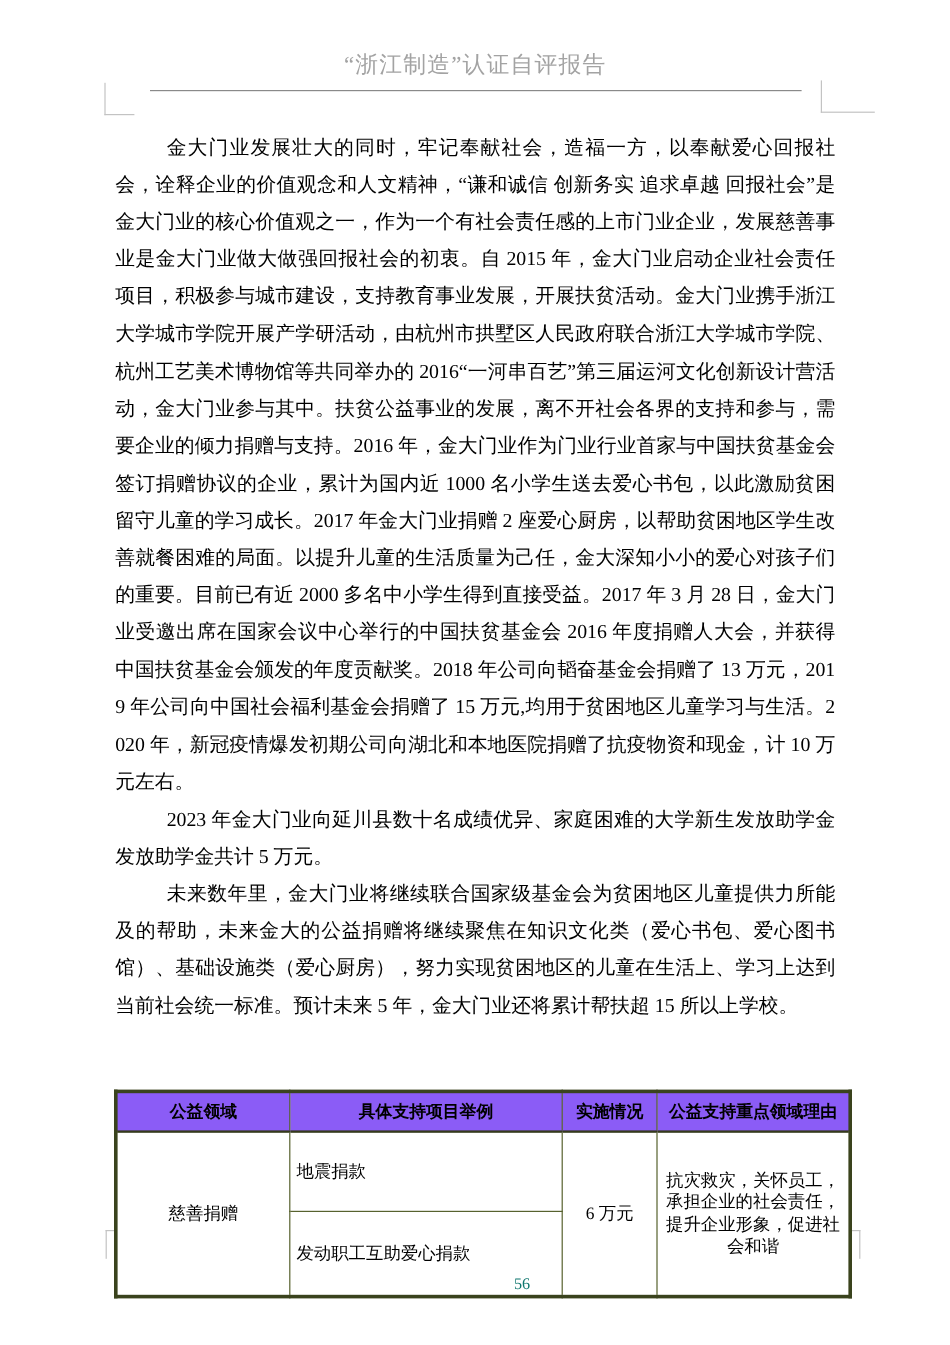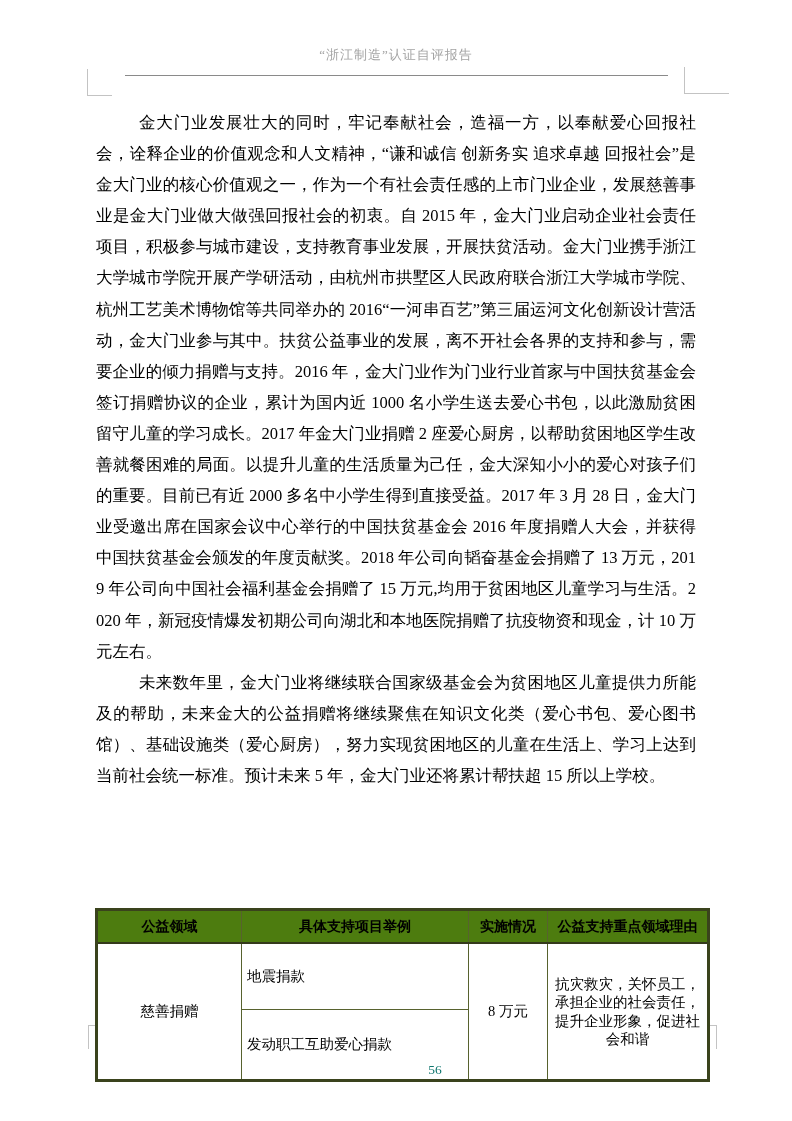--- a/index.html
+++ b/index.html
@@ -8,21 +8,21 @@
     width:792px;height:1121px;
     background:#ffffff;
     font-family:"Liberation Serif","DejaVu Serif",serif;
     color:#000;
     overflow:hidden;
   }
   
   .doc-header-title{
     position:absolute;top:46px;left:0;width:792px;
     text-align:center;
-    font-size:13px;line-height:17px;
+    font-size:19px;line-height:17px;
     color:#A3A3A3;
     letter-spacing:1px;
   }
   .doc-header-rule{
     position:absolute;top:75px;left:125px;width:543px;height:0;
     border-top:1px solid #8a8a8a;
   }
   
   .crop{position:absolute;}
   .crop-tl{left:87px;top:69px;width:24px;height:26px;border-left:1px solid #c3c3c3;border-bottom:1px solid #c3c3c3;}
@@ -61,21 +61,21 @@
   .welfare-table col.c2{width:227px;}
   .welfare-table col.c3{width:79px;}
   .welfare-table col.c4{width:161px;}
   .welfare-table{border:3px solid #3a431d;}
   .welfare-table th,.welfare-table td{
     border:1px solid #57622e;
     padding:16px 5px;
     vertical-align:middle;
   }
   .welfare-table th{
-    background:#4d7c0f;
+    background:#8b5cf6;
     color:#000;
     font-weight:bold;
     font-size:14px;
     height:27px;
     text-align:center;
     border-bottom:2px solid #353a1c;
     padding:2px 1px;
   }
   .welfare-table td{font-size:14.5px;}
   .cell-center{text-align:center;}
@@ -104,20 +104,21 @@
   <div class="doc-header-title">“浙江制造”认证自评报告</div>
   <div class="doc-header-rule"></div>
 
   <div class="crop crop-tl"></div>
   <div class="crop crop-tr"></div>
   <div class="crop crop-bl"></div>
   <div class="crop crop-br"></div>
 
   <div class="content">
     <p>金大门业发展壮大的同时，牢记奉献社会，造福一方，以奉献爱心回报社会，诠释企业的价值观念和人文精神，“谦和诚信 创新务实 追求卓越 回报社会”是金大门业的核心价值观之一，作为一个有社会责任感的上市门业企业，发展慈善事业是金大门业做大做强回报社会的初衷。自 2015 年，金大门业启动企业社会责任项目，积极参与城市建设，支持教育事业发展，开展扶贫活动。金大门业携手浙江大学城市学院开展产学研活动，由杭州市拱墅区人民政府联合浙江大学城市学院、杭州工艺美术博物馆等共同举办的 2016“一河串百艺”第三届运河文化创新设计营活动，金大门业参与其中。扶贫公益事业的发展，离不开社会各界的支持和参与，需要企业的倾力捐赠与支持。2016 年，金大门业作为门业行业首家与中国扶贫基金会签订捐赠协议的企业，累计为国内近 1000 名小学生送去爱心书包，以此激励贫困留守儿童的学习成长。2017 年金大门业捐赠 2 座爱心厨房，以帮助贫困地区学生改善就餐困难的局面。以提升儿童的生活质量为己任，金大深知小小的爱心对孩子们的重要。目前已有近 2000 多名中小学生得到直接受益。2017 年 3 月 28 日，金大门业受邀出席在国家会议中心举行的中国扶贫基金会 2016 年度捐赠人大会，并获得中国扶贫基金会颁发的年度贡献奖。2018 年公司向韬奋基金会捐赠了 13 万元，2019 年公司向中国社会福利基金会捐赠了 15 万元,均用于贫困地区儿童学习与生活。2020 年，新冠疫情爆发初期公司向湖北和本地医院捐赠了抗疫物资和现金，计 10 万元左右。</p>
+    <p>2023 年金大门业向延川县数十名成绩优异、家庭困难的大学新生发放助学金发放助学金共计 5 万元。</p>
     <p>未来数年里，金大门业将继续联合国家级基金会为贫困地区儿童提供力所能及的帮助，未来金大的公益捐赠将继续聚焦在知识文化类（爱心书包、爱心图书馆）、基础设施类（爱心厨房），努力实现贫困地区的儿童在生活上、学习上达到当前社会统一标准。预计未来 5 年，金大门业还将累计帮扶超 15 所以上学校。</p>
   </div>
 
   <div class="table-caption">表 5-12：公益事业一览表</div>
 
   <table class="welfare-table">
     <colgroup>
       <col class="c1">
         <col class="c2">
         <col class="c3">
@@ -128,21 +129,21 @@
         <th>公益领域</th>
         <th>具体支持项目举例</th>
         <th>实施情况</th>
         <th>公益支持重点领域理由</th>
       </tr>
     </thead>
     <tbody>
       <tr class="row-1">
         <td class="cell-center" rowspan="2">慈善捐赠</td>
         <td class="cell-item">地震捐款</td>
-        <td class="cell-center" rowspan="2">8 万元</td>
+        <td class="cell-center" rowspan="2">6 万元</td>
         <td class="cell-reason" rowspan="2">抗灾救灾，关怀员工，承担企业的社会责任，提升企业形象，促进社会和谐</td>
       </tr>
       <tr class="row-2">
         <td class="cell-item">发动职工互助爱心捐款</td>
       </tr>
     </tbody>
   </table>
 
   <div class="page-number">56</div>
 

